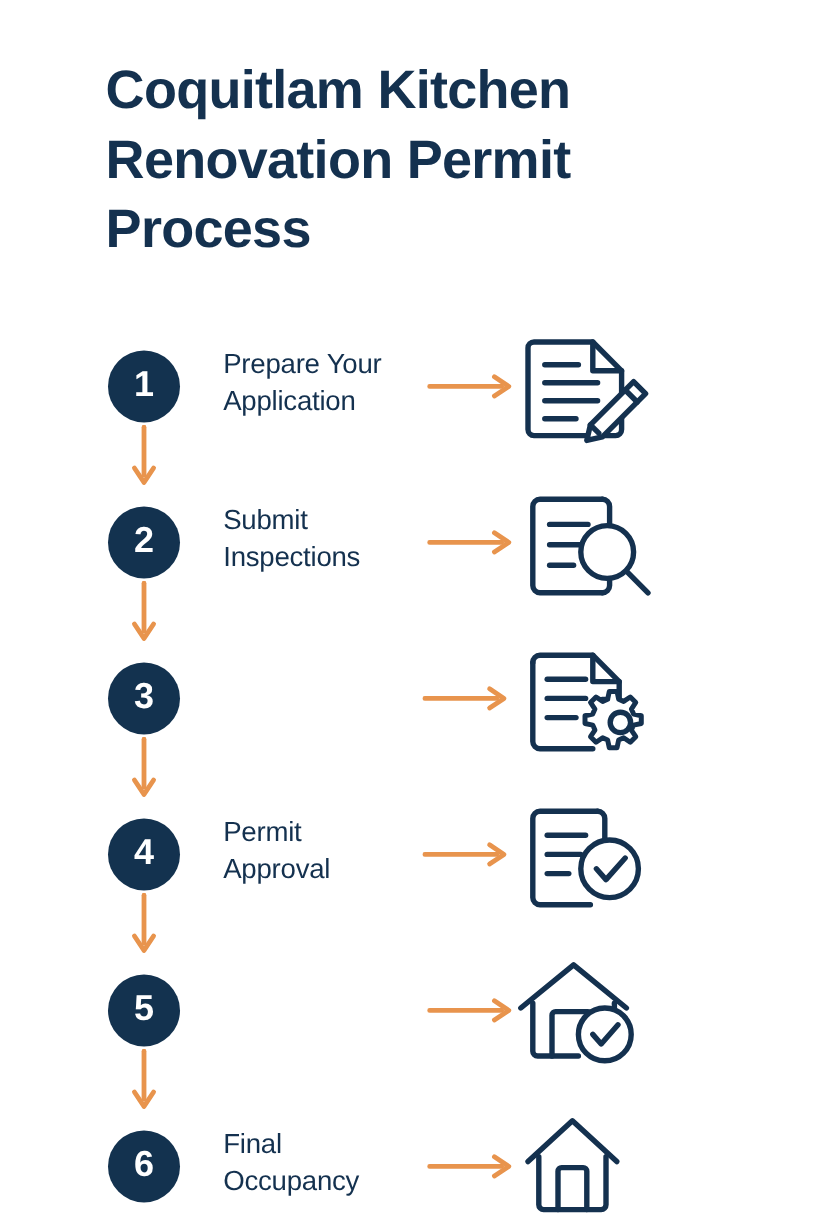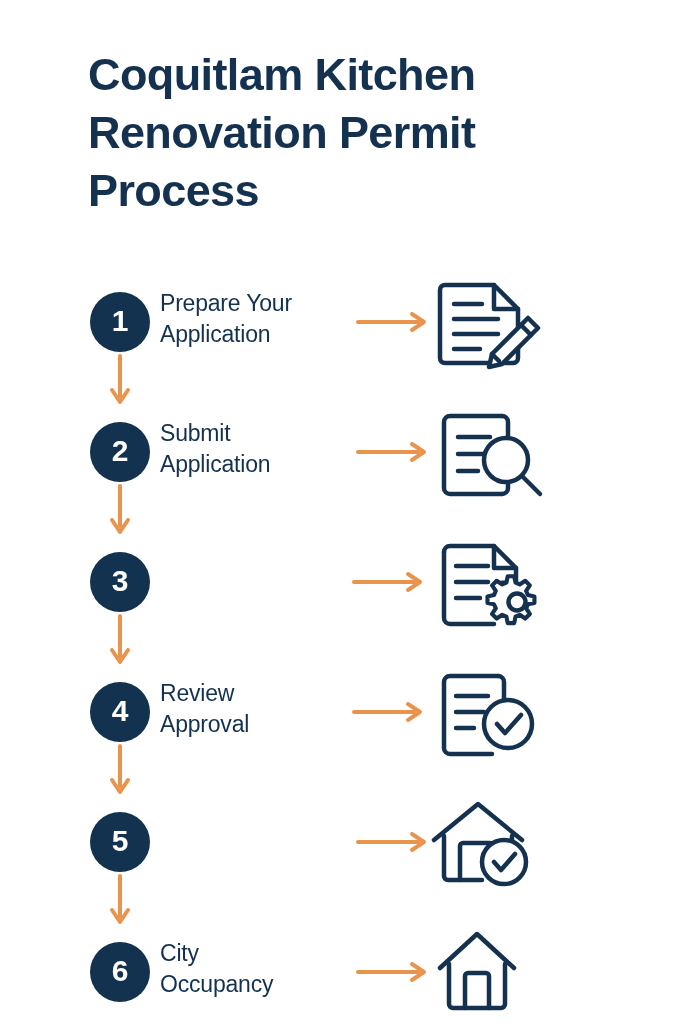--- a/index.html
+++ b/index.html
@@ -57,21 +57,21 @@
     font-weight: bold;
     display: flex;
     align-items: center;
     justify-content: center;
     line-height: 1;
     box-sizing: border-box;
   }
   .badge-num { transform: translateY(-1px); }
   .label {
     position: absolute;
-    left: 160px;
+    left: 186px;
     top: 12px;
     width: 180px;
     font-size: 23px;
     line-height: 31px;
     color: #14314f;
     white-space: pre-line;
     letter-spacing: -0.2px;
   }
   .h-arrow {
     position: absolute;
@@ -136,21 +136,21 @@
           <polyline points="8,36 16,48 24,36" fill="none" stroke="#e8944d" stroke-width="4" stroke-linecap="round" stroke-linejoin="round"></polyline>
         </svg>
       </div>
     </div>
 
     <div class="step-row">
       <div class="badge">
         <span class="badge-num">2</span>
       </div>
       <div class="label">Submit
-Application</div>
+Inspections</div>
       <div class="h-arrow" style="left:356px;width:76px;">
         <svg width="76" height="24" viewBox="0 0 76 24">
           <line x1="2" y1="12" x2="62" y2="12" stroke="#e8944d" stroke-width="4" stroke-linecap="round"></line>
           <polyline points="56,4 68,12 56,20" fill="none" stroke="#e8944d" stroke-width="4" stroke-linecap="round" stroke-linejoin="round"></polyline>
         </svg>
       </div>
       <div class="icon-wrap" style="left:436px;width:110px;">
         <svg width="110" height="92" viewBox="0 0 110 92">
           <g fill="none" stroke="#14314f" stroke-width="4.5" stroke-linecap="round" stroke-linejoin="round">
             <path d="M66 6 H14 a6 6 0 0 0 -6 6 V78 a6 6 0 0 0 6 6 H66"></path>
@@ -201,21 +201,21 @@
           <line x1="16" y1="2" x2="16" y2="42" stroke="#e8944d" stroke-width="4" stroke-linecap="round"></line>
           <polyline points="8,36 16,48 24,36" fill="none" stroke="#e8944d" stroke-width="4" stroke-linecap="round" stroke-linejoin="round"></polyline>
         </svg>
       </div>
     </div>
 
     <div class="step-row">
       <div class="badge">
         <span class="badge-num">4</span>
       </div>
-      <div class="label">Review
+      <div class="label">Permit
 Approval</div>
       <div class="h-arrow" style="left:352px;width:76px;">
         <svg width="76" height="24" viewBox="0 0 76 24">
           <line x1="2" y1="12" x2="62" y2="12" stroke="#e8944d" stroke-width="4" stroke-linecap="round"></line>
           <polyline points="56,4 68,12 56,20" fill="none" stroke="#e8944d" stroke-width="4" stroke-linecap="round" stroke-linejoin="round"></polyline>
         </svg>
       </div>
       <div class="icon-wrap" style="left:436px;width:110px;">
         <svg width="110" height="92" viewBox="0 0 110 92">
           <g fill="none" stroke="#14314f" stroke-width="4.5" stroke-linecap="round" stroke-linejoin="round">
@@ -264,21 +264,21 @@
           <line x1="16" y1="2" x2="16" y2="42" stroke="#e8944d" stroke-width="4" stroke-linecap="round"></line>
           <polyline points="8,36 16,48 24,36" fill="none" stroke="#e8944d" stroke-width="4" stroke-linecap="round" stroke-linejoin="round"></polyline>
         </svg>
       </div>
     </div>
 
     <div class="step-row">
       <div class="badge">
         <span class="badge-num">6</span>
       </div>
-      <div class="label">City
+      <div class="label">Final
 Occupancy</div>
       <div class="h-arrow" style="left:356px;width:76px;">
         <svg width="76" height="24" viewBox="0 0 76 24">
           <line x1="2" y1="12" x2="62" y2="12" stroke="#e8944d" stroke-width="4" stroke-linecap="round"></line>
           <polyline points="56,4 68,12 56,20" fill="none" stroke="#e8944d" stroke-width="4" stroke-linecap="round" stroke-linejoin="round"></polyline>
         </svg>
       </div>
       <div class="icon-wrap" style="left:432px;width:110px;top:0px;">
         <svg width="110" height="92" viewBox="0 0 110 92">
           <g fill="none" stroke="#14314f" stroke-width="4.5" stroke-linecap="round" stroke-linejoin="round">

